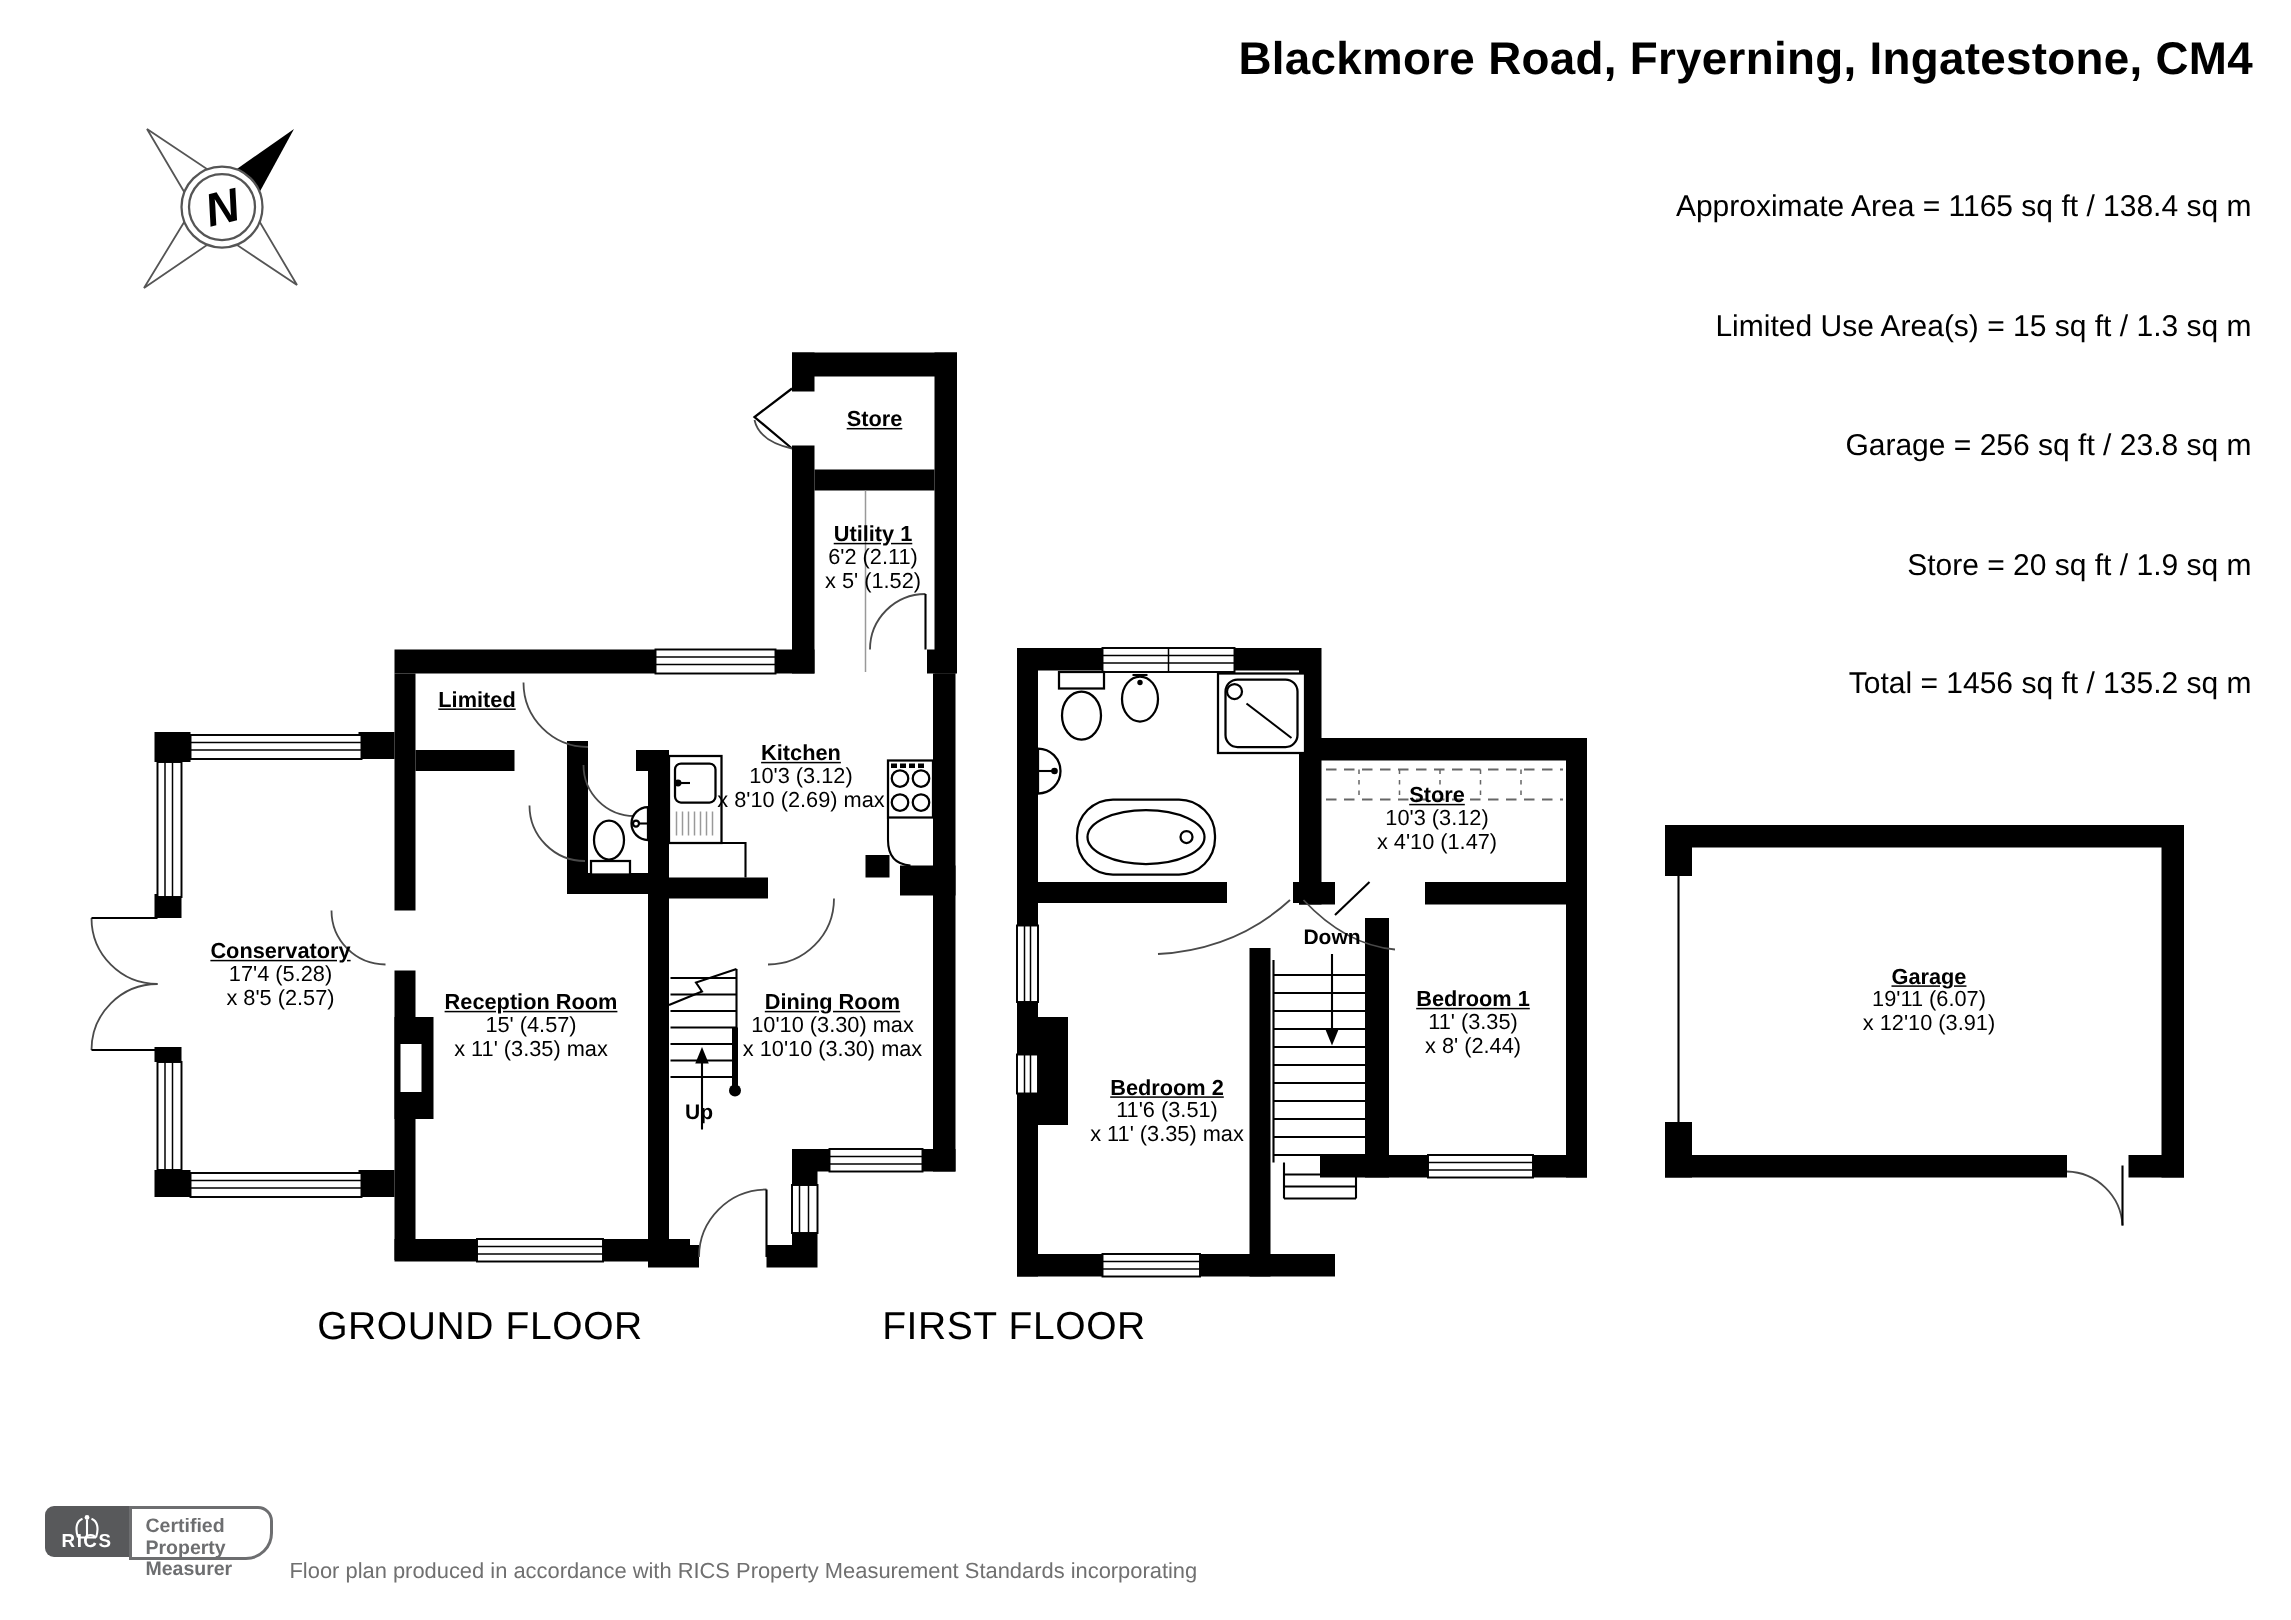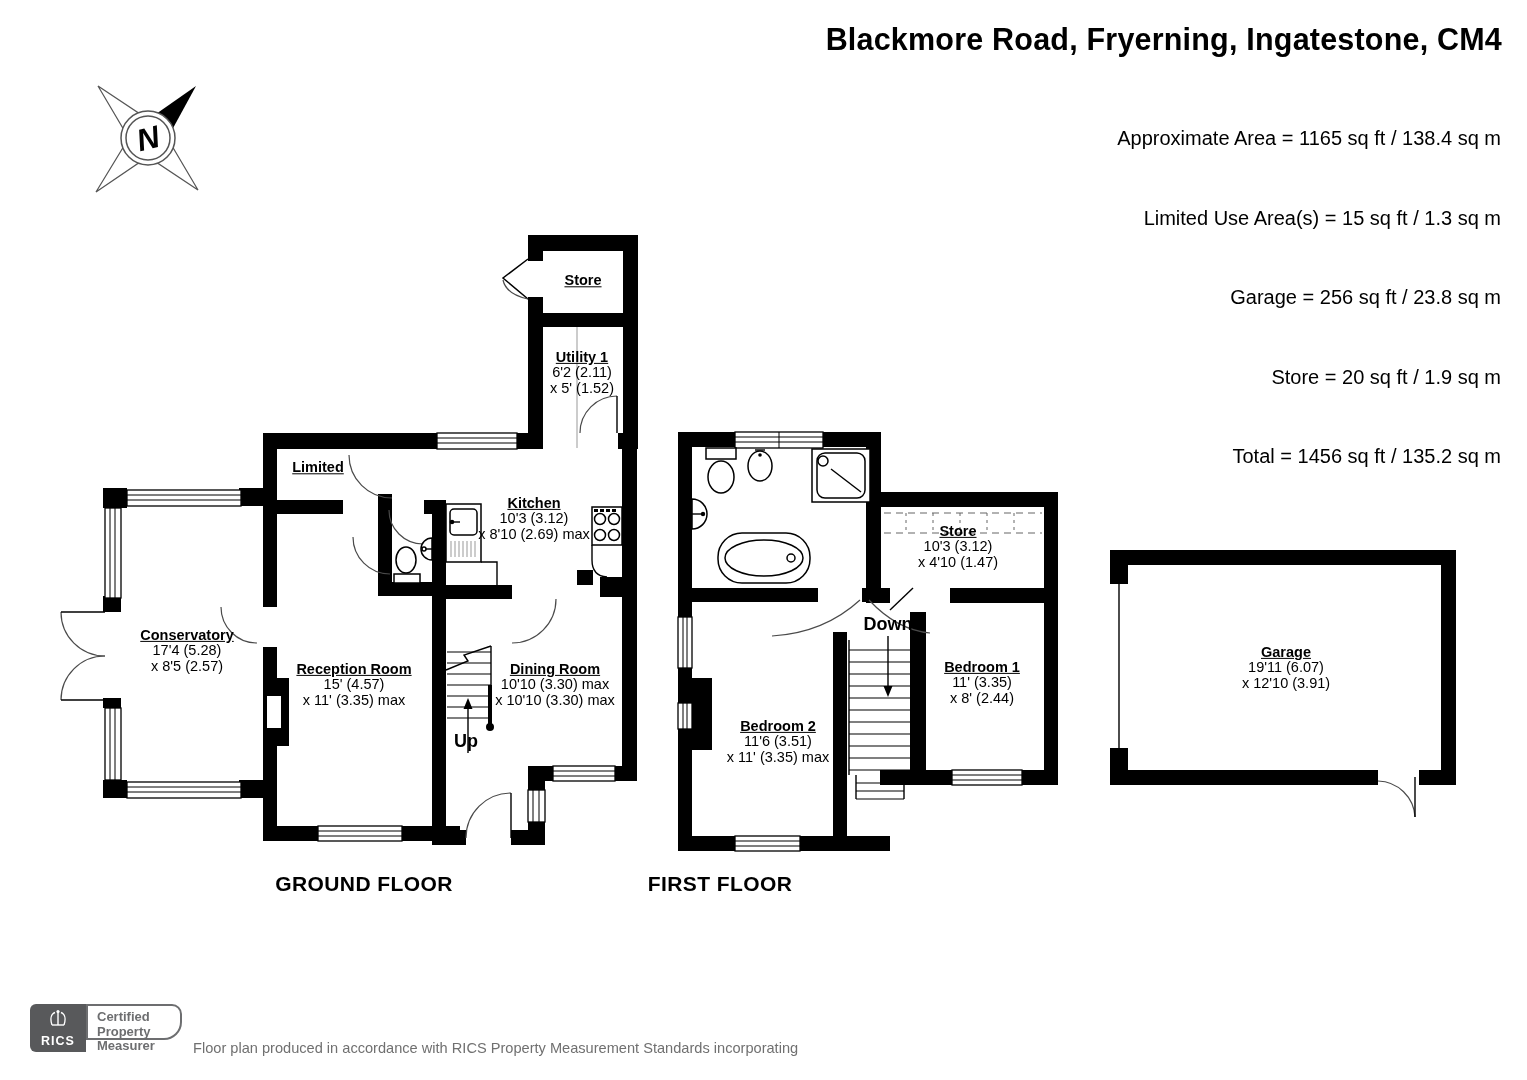--- a/index.html
+++ b/index.html
@@ -29,28 +29,28 @@
     font-size:20px;line-height:26.5px;white-space:pre-wrap;
   }
   .room-label{
     position:absolute;transform:translate(-50%,-50%);text-align:center;
     font-size:14.5px;line-height:15.4px;white-space:nowrap;
   }
   .room-label b{display:block;font-weight:bold;text-decoration:underline;}
   .room-label span{display:block;}
   .stair-label{
     position:absolute;transform:translate(-50%,-50%);
-    font-size:18px;font-weight:bold;
+    font-size:14px;font-weight:bold;
   }
   .floor-caption{
     position:absolute;transform:translate(-50%,-50%);
-    font-size:21px;font-weight:bold;letter-spacing:.4px;white-space:nowrap;margin-left:44px;
+    font-size:26px;font-weight:normal;letter-spacing:.4px;white-space:nowrap;
   }
   .rics-box{
-    position:absolute;left:30px;top:1004px;width:56px;height:48px;
+    position:absolute;left:30px;top:1004px;width:56px;height:34px;
     background:#58595b;border-radius:6px 0 0 6px;text-align:center;
   }
   .rics-box .rics-word{
     position:absolute;bottom:4px;left:0;right:0;color:#fff;font-weight:bold;
     font-size:12.5px;letter-spacing:1px;
   }
   .badge-box{
     position:absolute;left:86px;top:1004px;width:96px;height:36px;box-sizing:border-box;
     border:2px solid #6d6e70;border-radius:0 10px 18px 0;background:#fff;
     padding:4px 0 0 9px;color:#6d6e70;font-weight:bold;font-size:13px;line-height:14.6px;

